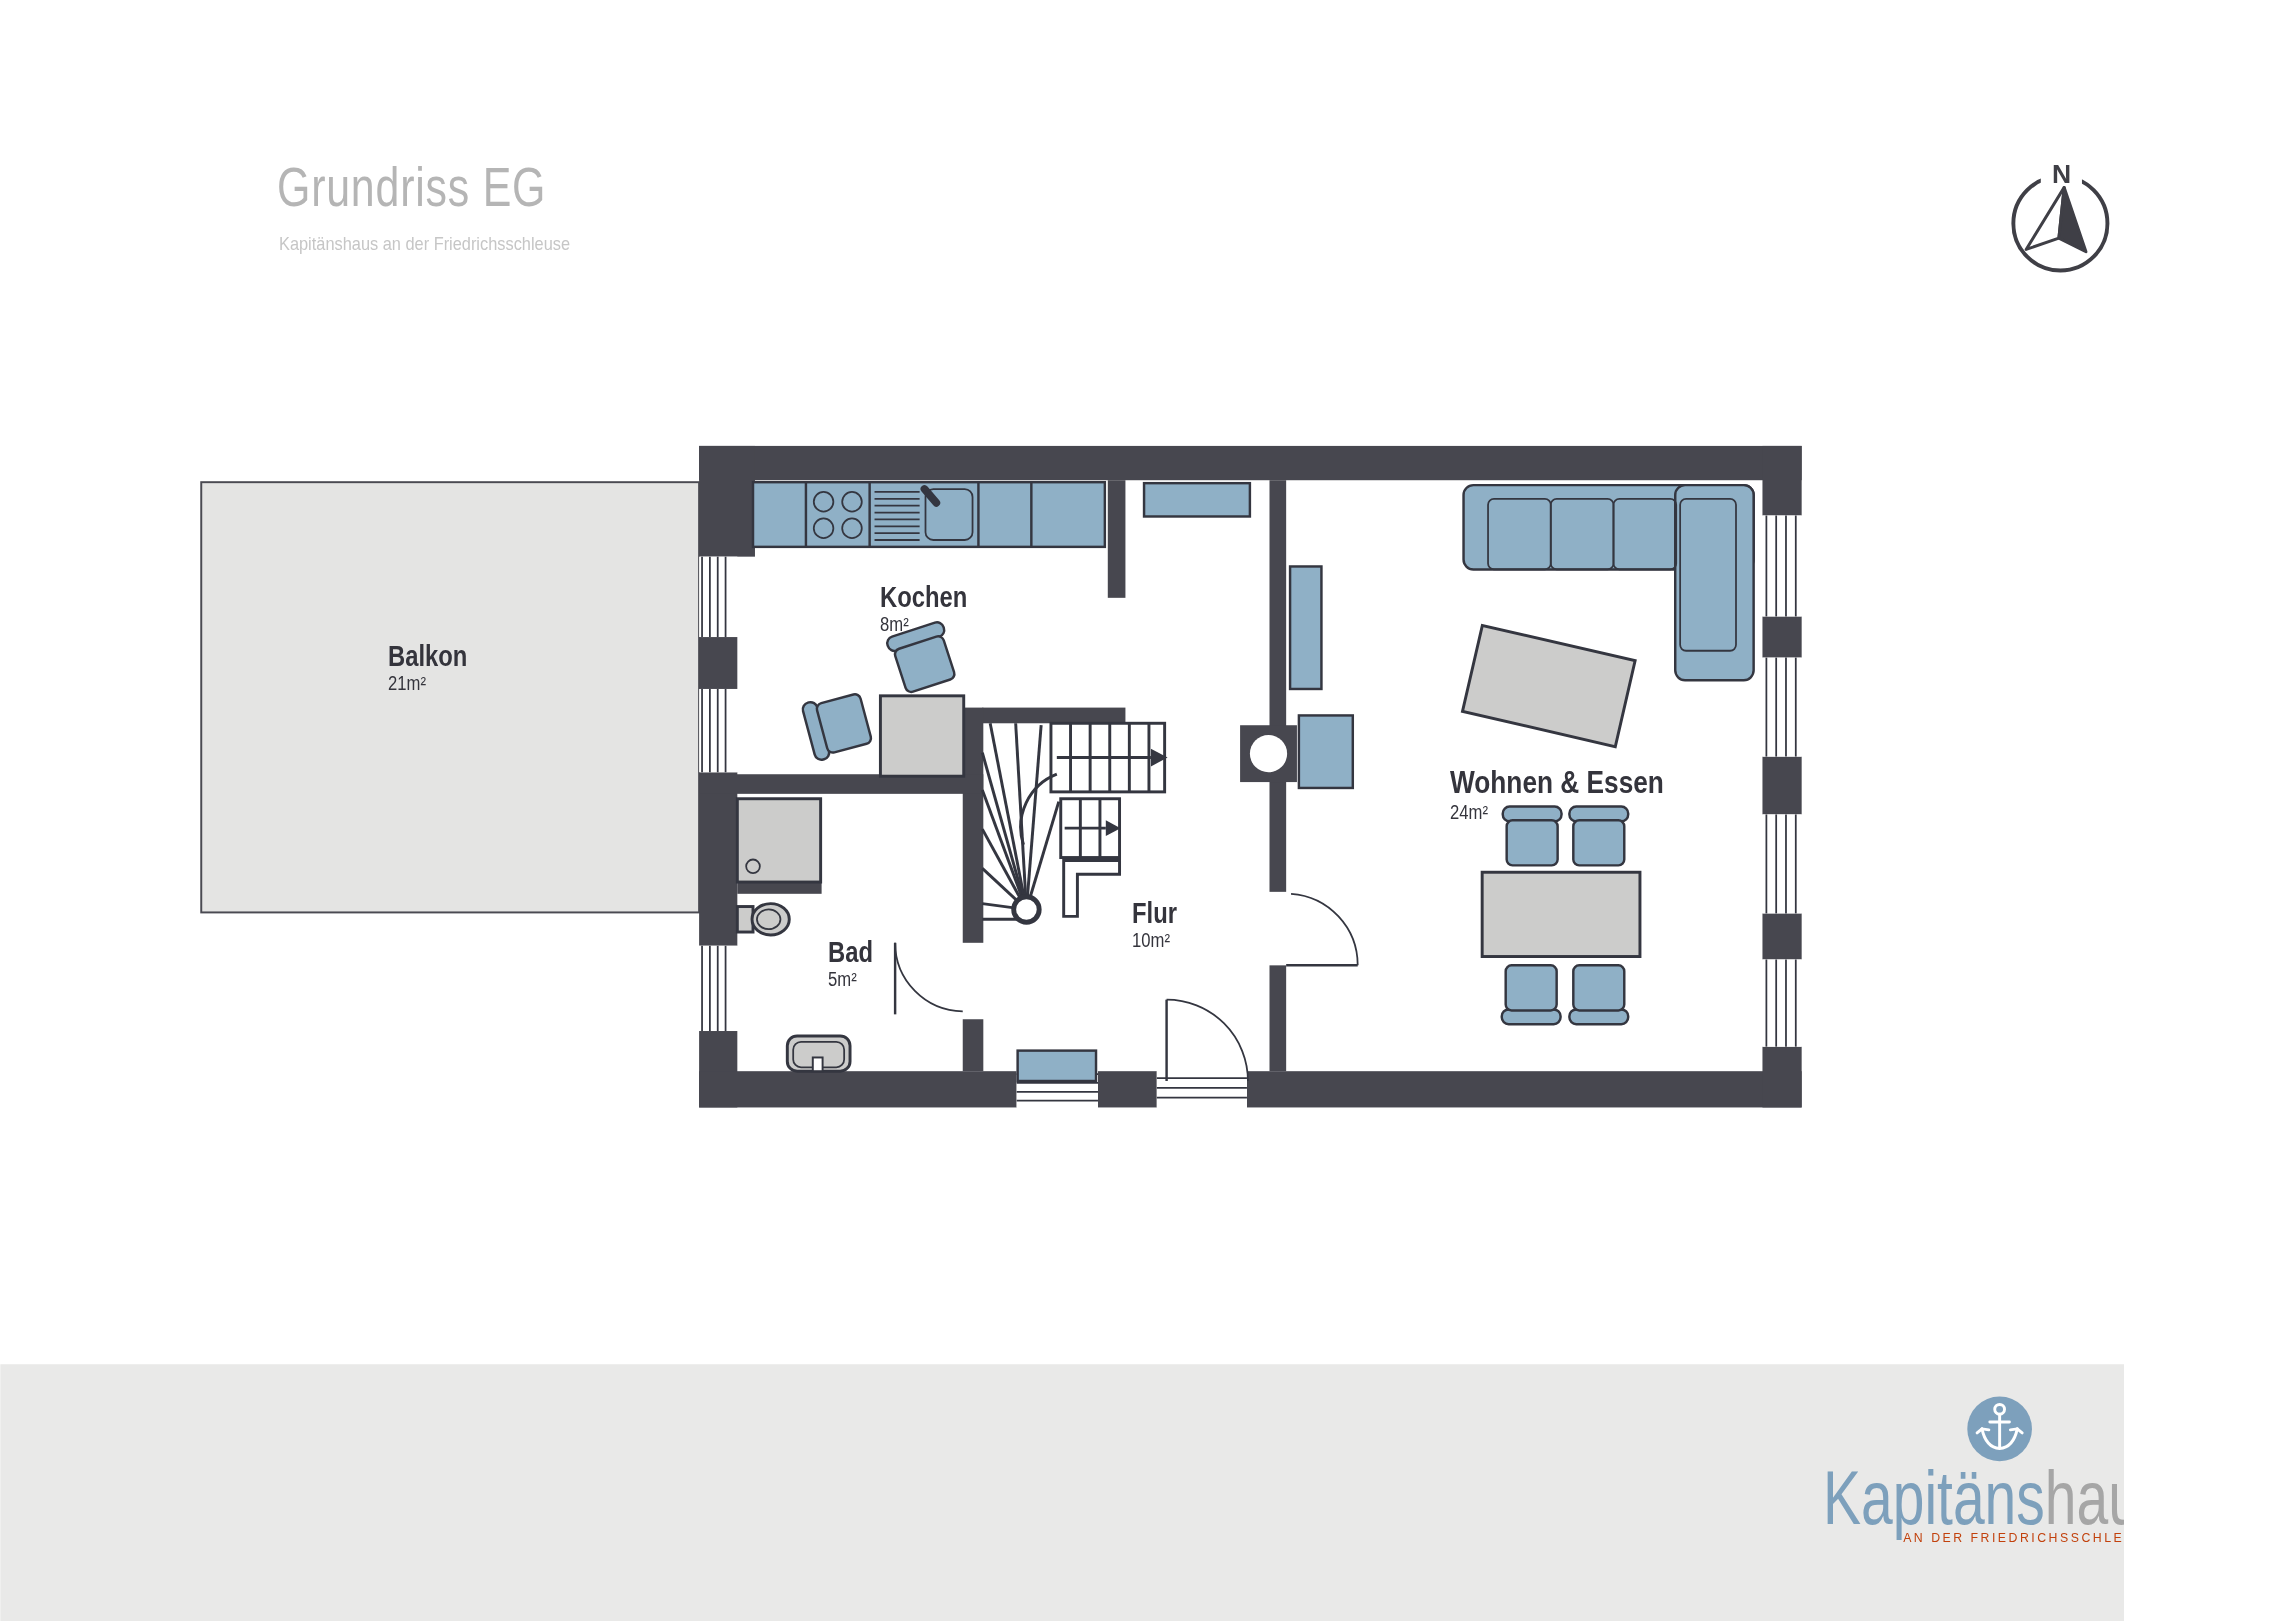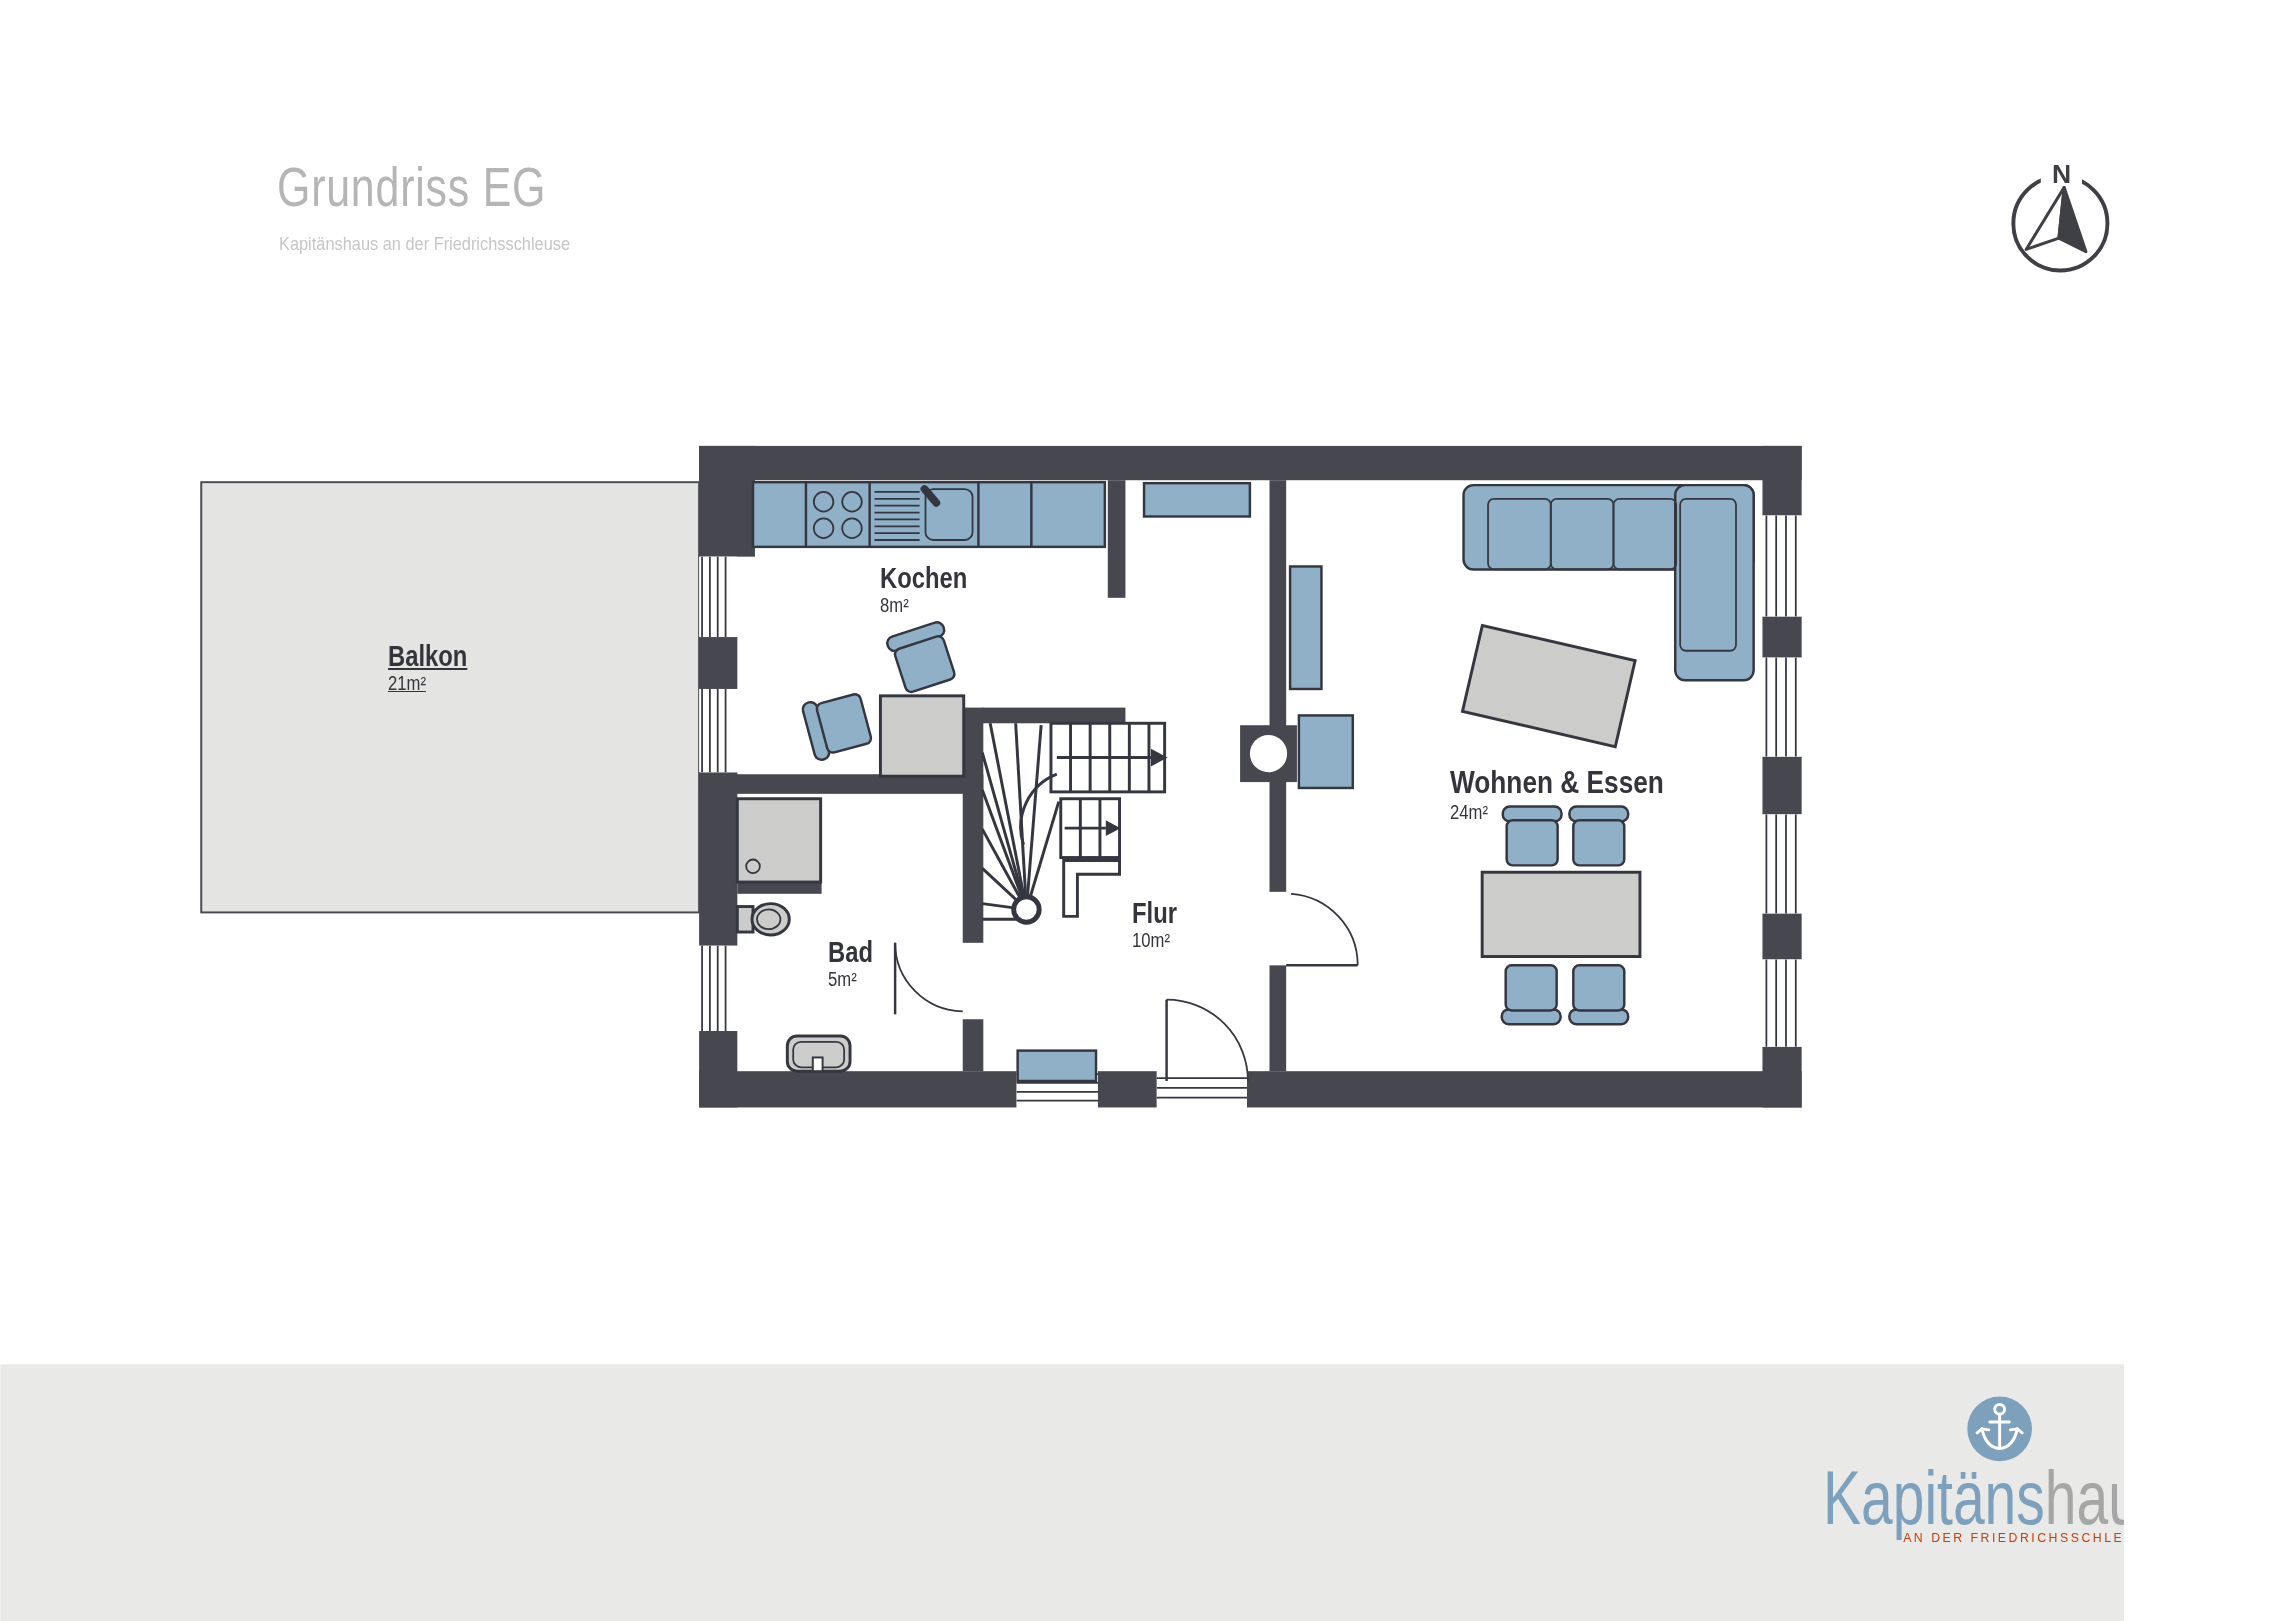--- a/index.html
+++ b/index.html
@@ -267,26 +267,26 @@
           <path d="M2058,1458 l-7,1"></path>
       </g>
     </g>
   </svg>
 
   <div class="title">Grundriss EG</div>
   <div class="subtitle">Kapitänshaus an der Friedrichsschleuse</div>
 
   <div class="compass-n">N</div>
 
-  <div class="room-label" style="left:388px;top:641px;text-decoration:underline;">
+  <div class="room-label" style="left:388px;top:641px;">
     <div class="room-name">Balkon</div>
     <div class="room-area">21m²</div>
   </div>
 
-  <div class="room-label" style="left:880px;top:563px;">
+  <div class="room-label" style="left:880px;top:582px;">
     <div class="room-name">Kochen</div>
     <div class="room-area">8m²</div>
   </div>
 
   <div class="room-label" style="left:828px;top:937px;">
     <div class="room-name">Bad</div>
     <div class="room-area">5m²</div>
   </div>
 
   <div class="room-label" style="left:1132px;top:898px;">

